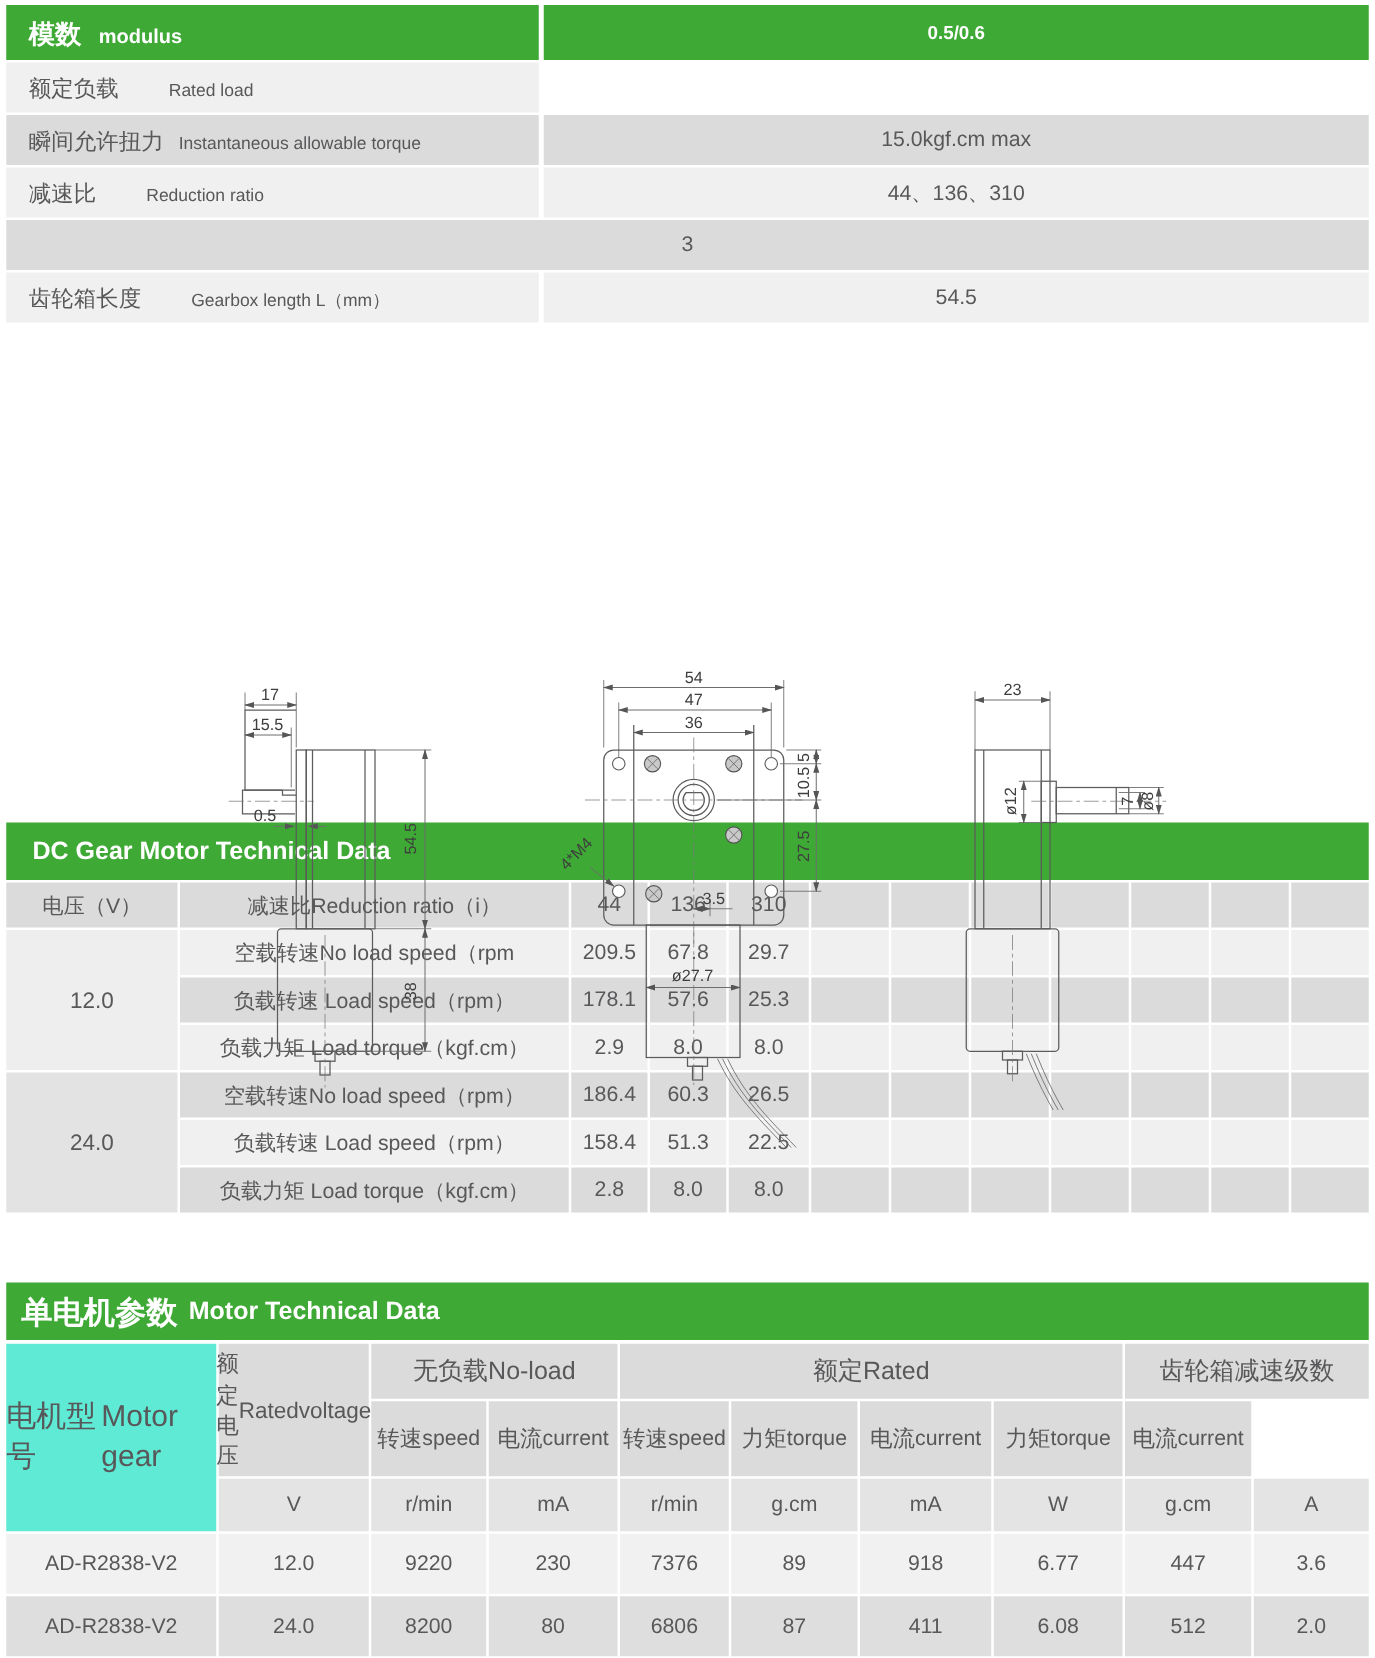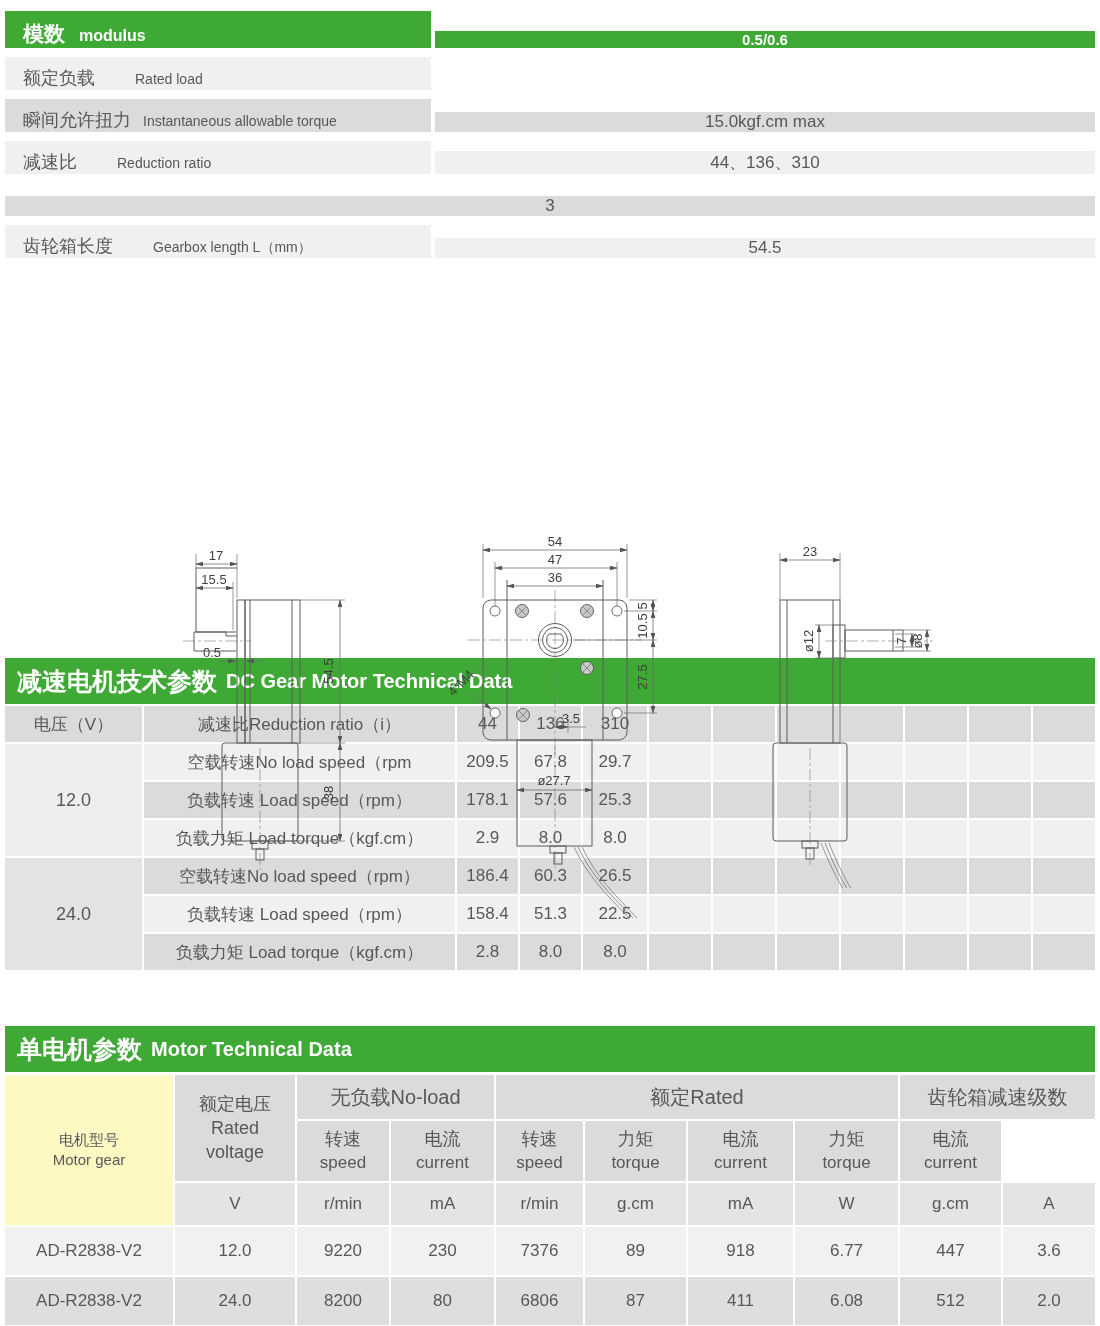--- a/index.html
+++ b/index.html
@@ -2,21 +2,21 @@
 <html><head>
 <meta charset="utf-8">
 <style>
 :root{--green:#3ea935;--txt:#58585a;--lt:#f0f0f0;--dk:#dbdbdb;}
 *{box-sizing:border-box;}
 body{margin:0;background:#fff;}
 .page{width:1100px;height:1326px;position:relative;background:#fff;overflow:hidden;
   font-family:"Liberation Sans","DejaVu Sans",sans-serif;color:var(--txt);}
 
 .spec{margin:4px 5px 0;display:flex;flex-direction:column;gap:2px;}
-.srow{display:flex;gap:4px;height:40px;align-items:flex-end;}
+.srow{display:flex;gap:4px;height:40px;}
 .srow .lbl{width:426px;display:flex;align-items:baseline;padding-left:18px;padding-top:9px;}
 .srow .val{flex:1;display:flex;align-items:center;justify-content:center;font-size:17px;}
 .srow .zh{font-size:18px;}
 .srow .en{font-size:14px;margin-left:12px;}
 .srow.a .lbl,.srow.a .val{background:var(--lt);gap:28px;}
 .srow.b .lbl,.srow.b .val{background:var(--dk);}
 .srow.shead{height:44px;}
 .srow.shead .lbl,.srow.shead .val{background:var(--green);color:#fff;}
 .srow.shead .zh{font-size:21px;font-weight:bold;}
 .srow.shead .en{font-size:16px;font-weight:bold;margin-left:14px;}
@@ -38,24 +38,24 @@
 
 .gear{margin:2px 5px 0;display:grid;grid-template-columns:137px 311px 61px 61px 64px repeat(7,1fr);
   grid-auto-rows:36px;gap:2px;font-size:17px;}
 .gear .c{display:flex;align-items:center;justify-content:center;text-align:center;}
 .c.lt{background:var(--lt);} .c.dk{background:var(--dk);}
 .c.v12{grid-row:2/5;background:#eeeeee;font-size:18px;}
 .c.v24{grid-row:5/8;background:#e3e3e3;font-size:18px;}
 
 .motor{margin:3px 5px 0;display:grid;grid-template-columns:168px 120px 92px 103px 87px 101px 105px 103px 101px 1fr;
   grid-template-rows:44px 60px 42px 48px 48px;gap:2px;font-size:17px;}
-.motor .c{display:flex;flex-direction:column;align-items:center;justify-content:center;background:var(--dk);line-height:1.35;}
+.motor .c{display:flex;flex-direction:row;align-items:center;justify-content:center;background:var(--dk);line-height:1.35;}
 .motor .grp{font-size:20px;}
 .motor .lblc .zh{font-size:18px;}
-.motor .model{grid-row:1/4;background:#fef9c3;font-size:15px;}
+.motor .model{grid-row:1/4;background:#5eead4;font-size:24px;}
 .motor .vhead{grid-row:1/3;font-size:18px;}
 .motor .unit{background:#e4e4e4;}
 .motor .d1{background:#f1f1f1;} .motor .d2{background:#dedede;}
 .g2{grid-column:span 2;} .g4{grid-column:span 4;}
 </style>
 </head>
 <body>
 
 <div class="page">
 
@@ -299,21 +299,20 @@
       </g>
       <g>
         <path class="thin" d="M86,305 C98,335 108,352 124,376"></path>
         <path class="thin" d="M90,305 C102,335 112,352 128,376"></path>
         <path class="thin" d="M94,305 C106,335 116,352 132,376"></path>
       </g>
     </svg>
   </div>
 
   <div class="banner">
-    <span class="bzh">减速电机技术参数</span>
     <span class="ben">DC Gear Motor Technical Data</span>
   </div>
   <div class="gear">
 
     <div class="c dk">电压（V）</div>
     <div class="c dk">减速比Reduction ratio（i）</div>
     <div class="c dk">44</div>
     <div class="c dk">136</div>
     <div class="c dk">310</div>
     <div class="c dk"></div>

